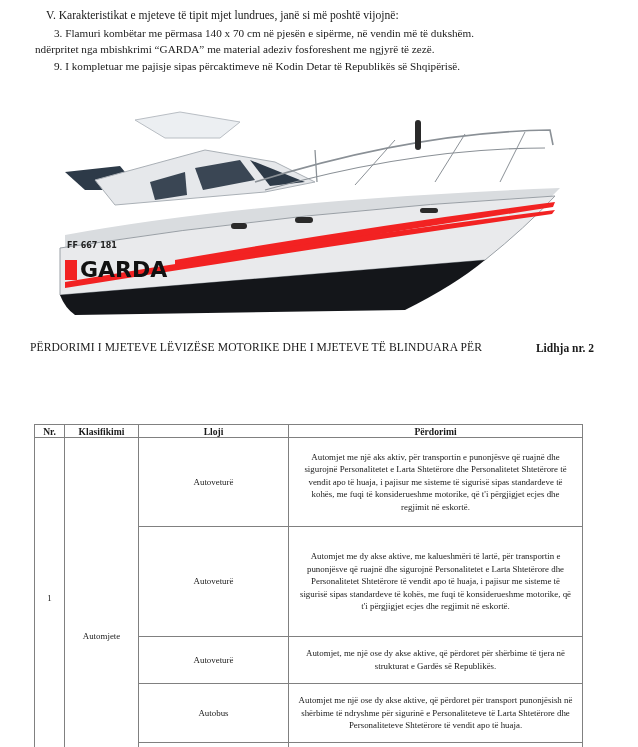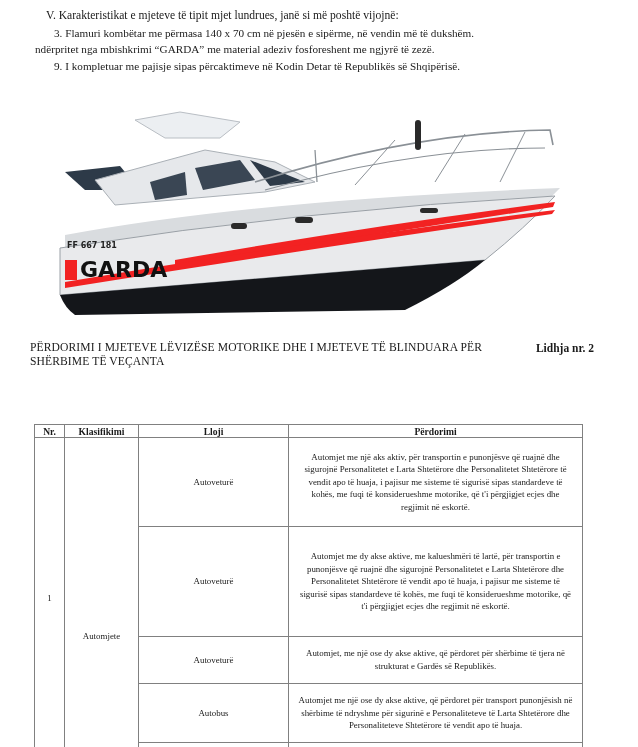--- a/index.html
+++ b/index.html
@@ -73,21 +73,20 @@
 
   <text x="25" y="167" font-family="DejaVu Sans, sans-serif" font-size="22" font-weight="bold" fill="#111">GARDA</text>
 
   <path d="M5,185 L430,150 Q400,175 350,200 L20,205 Q10,198 5,185 Z" fill="#14161a"></path>
 </svg>
 
 <div class="annex">Lidhja nr. 2</div>
 
 <div class="title">
   <div>PËRDORIMI I MJETEVE LËVIZËSE MOTORIKE DHE I MJETEVE TË BLINDUARA PËR</div>
-  <div>SHËRBIME TË VEÇANTA</div>
 </div>
 
 <table class="usage">
   <thead>
     <tr>
       <th>Nr.</th>
       <th>Klasifikimi</th>
       <th>Lloji</th>
       <th>Përdorimi</th>
     </tr>

